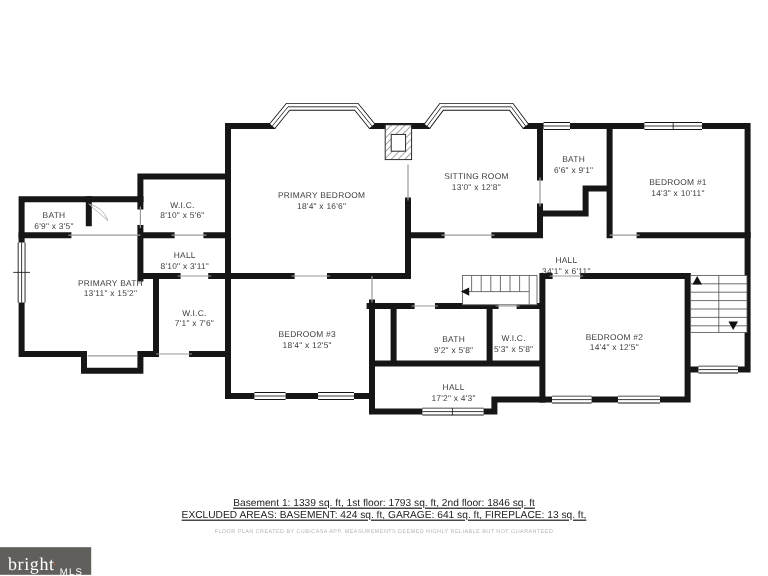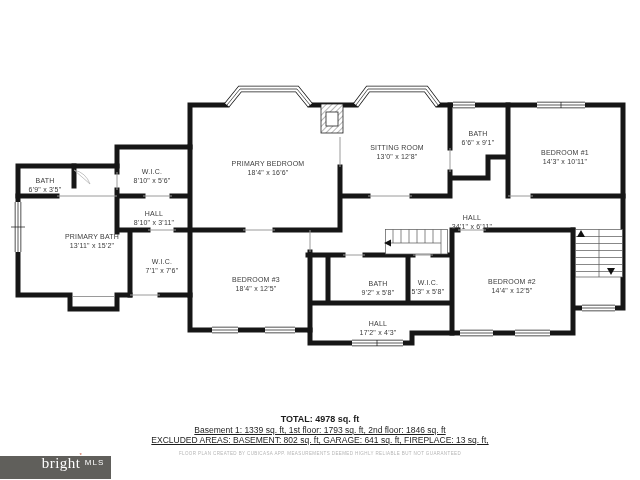--- a/index.html
+++ b/index.html
@@ -8,21 +8,21 @@
   #plan-svg{position:absolute;left:0;top:0;}
   .room-label{position:absolute;transform:translate(-50%,-50%);text-align:center;
         font-size:7px;line-height:9px;color:#3b3b3b;letter-spacing:.2px;white-space:nowrap;}
   .room-label .rname{display:block;}
   .room-label .rdims{display:block;}
   #summary{position:absolute;left:0;top:414px;width:640px;text-align:center;color:#1c1c1c;}
   #summary .total{font-size:9px;font-weight:bold;line-height:11px;}
   #summary .sub{font-size:8.5px;line-height:10px;text-decoration:underline;}
   #summary .disclaimer{margin-top:6px;font-size:4.5px;letter-spacing:.4px;color:#b5b5b5;}
   #logo{position:absolute;left:0;top:456px;width:76px;height:23px;background:#605f5b;
-        display:flex;align-items:flex-start;justify-content:center;color:#fff;padding-left:35px;}
+        display:flex;align-items:flex-end;justify-content:center;color:#fff;}
   #logo .brand{font-family:"Liberation Serif",serif;font-size:15px;letter-spacing:.5px;line-height:15px;}
   #logo .mark{font-size:6px;color:#c9583c;vertical-align:top;position:relative;top:-4px;left:-1px;}
   #logo .mls{font-size:8px;letter-spacing:1px;margin-left:2px;position:relative;top:2px;}
 </style>
 </head>
 <body>
 
 <div id="page">
 
   <svg id="plan-svg" width="640" height="480" viewBox="0 0 640 480">
@@ -176,23 +176,22 @@
   <div class="room-label" style="left: 512px; top: 286px;">
     <span class="rname">BEDROOM #2</span>
     <span class="rdims">14'4" x 12'5"</span>
   </div>
   <div class="room-label" style="left: 378px; top: 328px;">
     <span class="rname">HALL</span>
     <span class="rdims">17'2" x 4'3"</span>
   </div>
 
   <div id="summary">
-    <div class="total">TOTAL: 4978 sq. ft</div>
     <div class="sub">Basement 1: 1339 sq. ft, 1st floor: 1793 sq. ft, 2nd floor: 1846 sq. ft</div>
-    <div class="sub">EXCLUDED AREAS: BASEMENT: 802 sq. ft, GARAGE: 641 sq. ft, FIREPLACE: 13 sq. ft,</div>
+    <div class="sub">EXCLUDED AREAS: BASEMENT: 424 sq. ft, GARAGE: 641 sq. ft, FIREPLACE: 13 sq. ft,</div>
     <div class="disclaimer">FLOOR PLAN CREATED BY CUBICASA APP. MEASUREMENTS DEEMED HIGHLY RELIABLE BUT NOT GUARANTEED</div>
   </div>
 
   <div id="logo">
     <span class="brand">bright</span>
       <span class="mark">*</span>
     <span class="mls">MLS</span>
   </div>
 
 </div>

